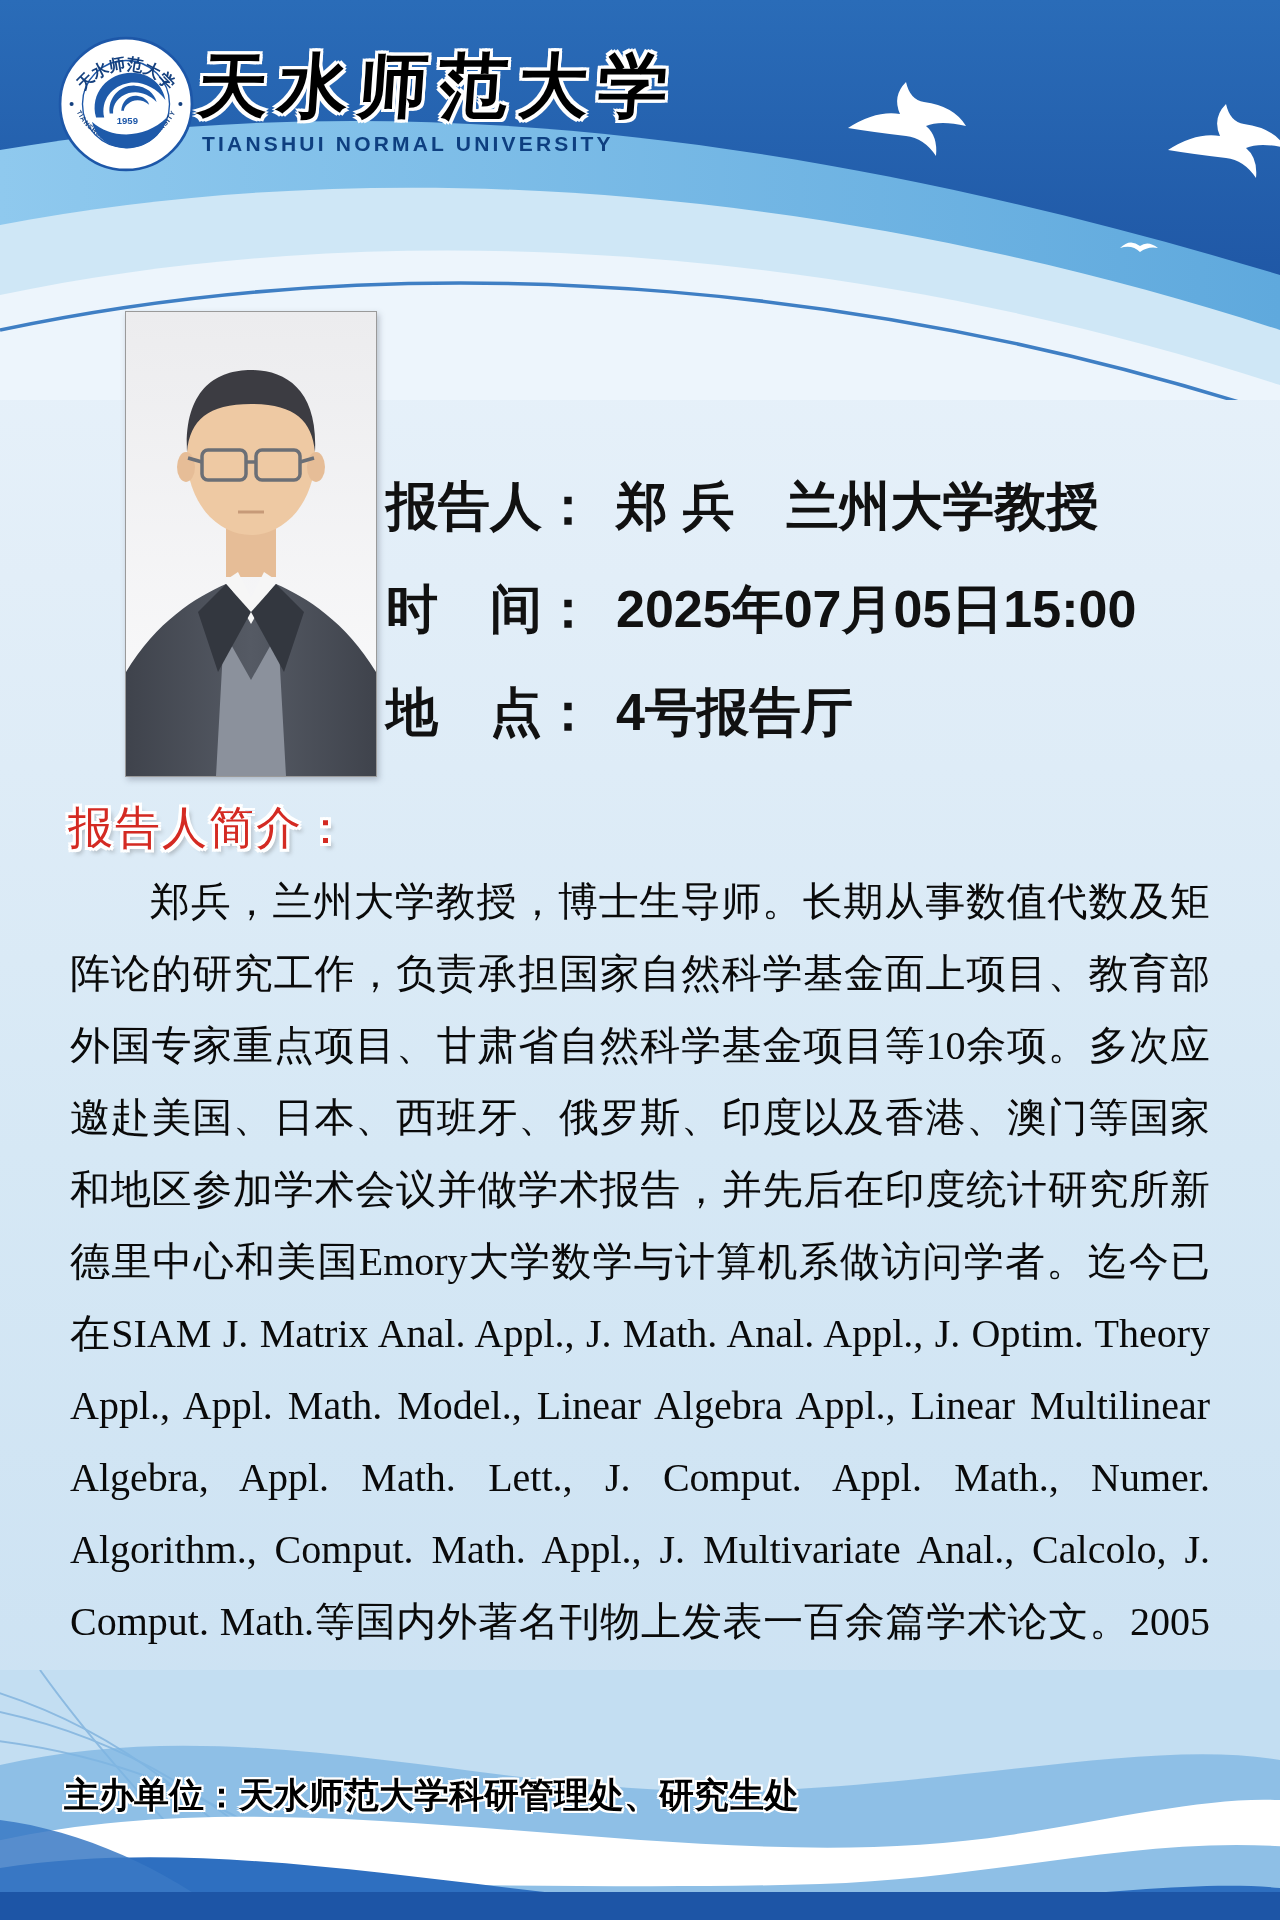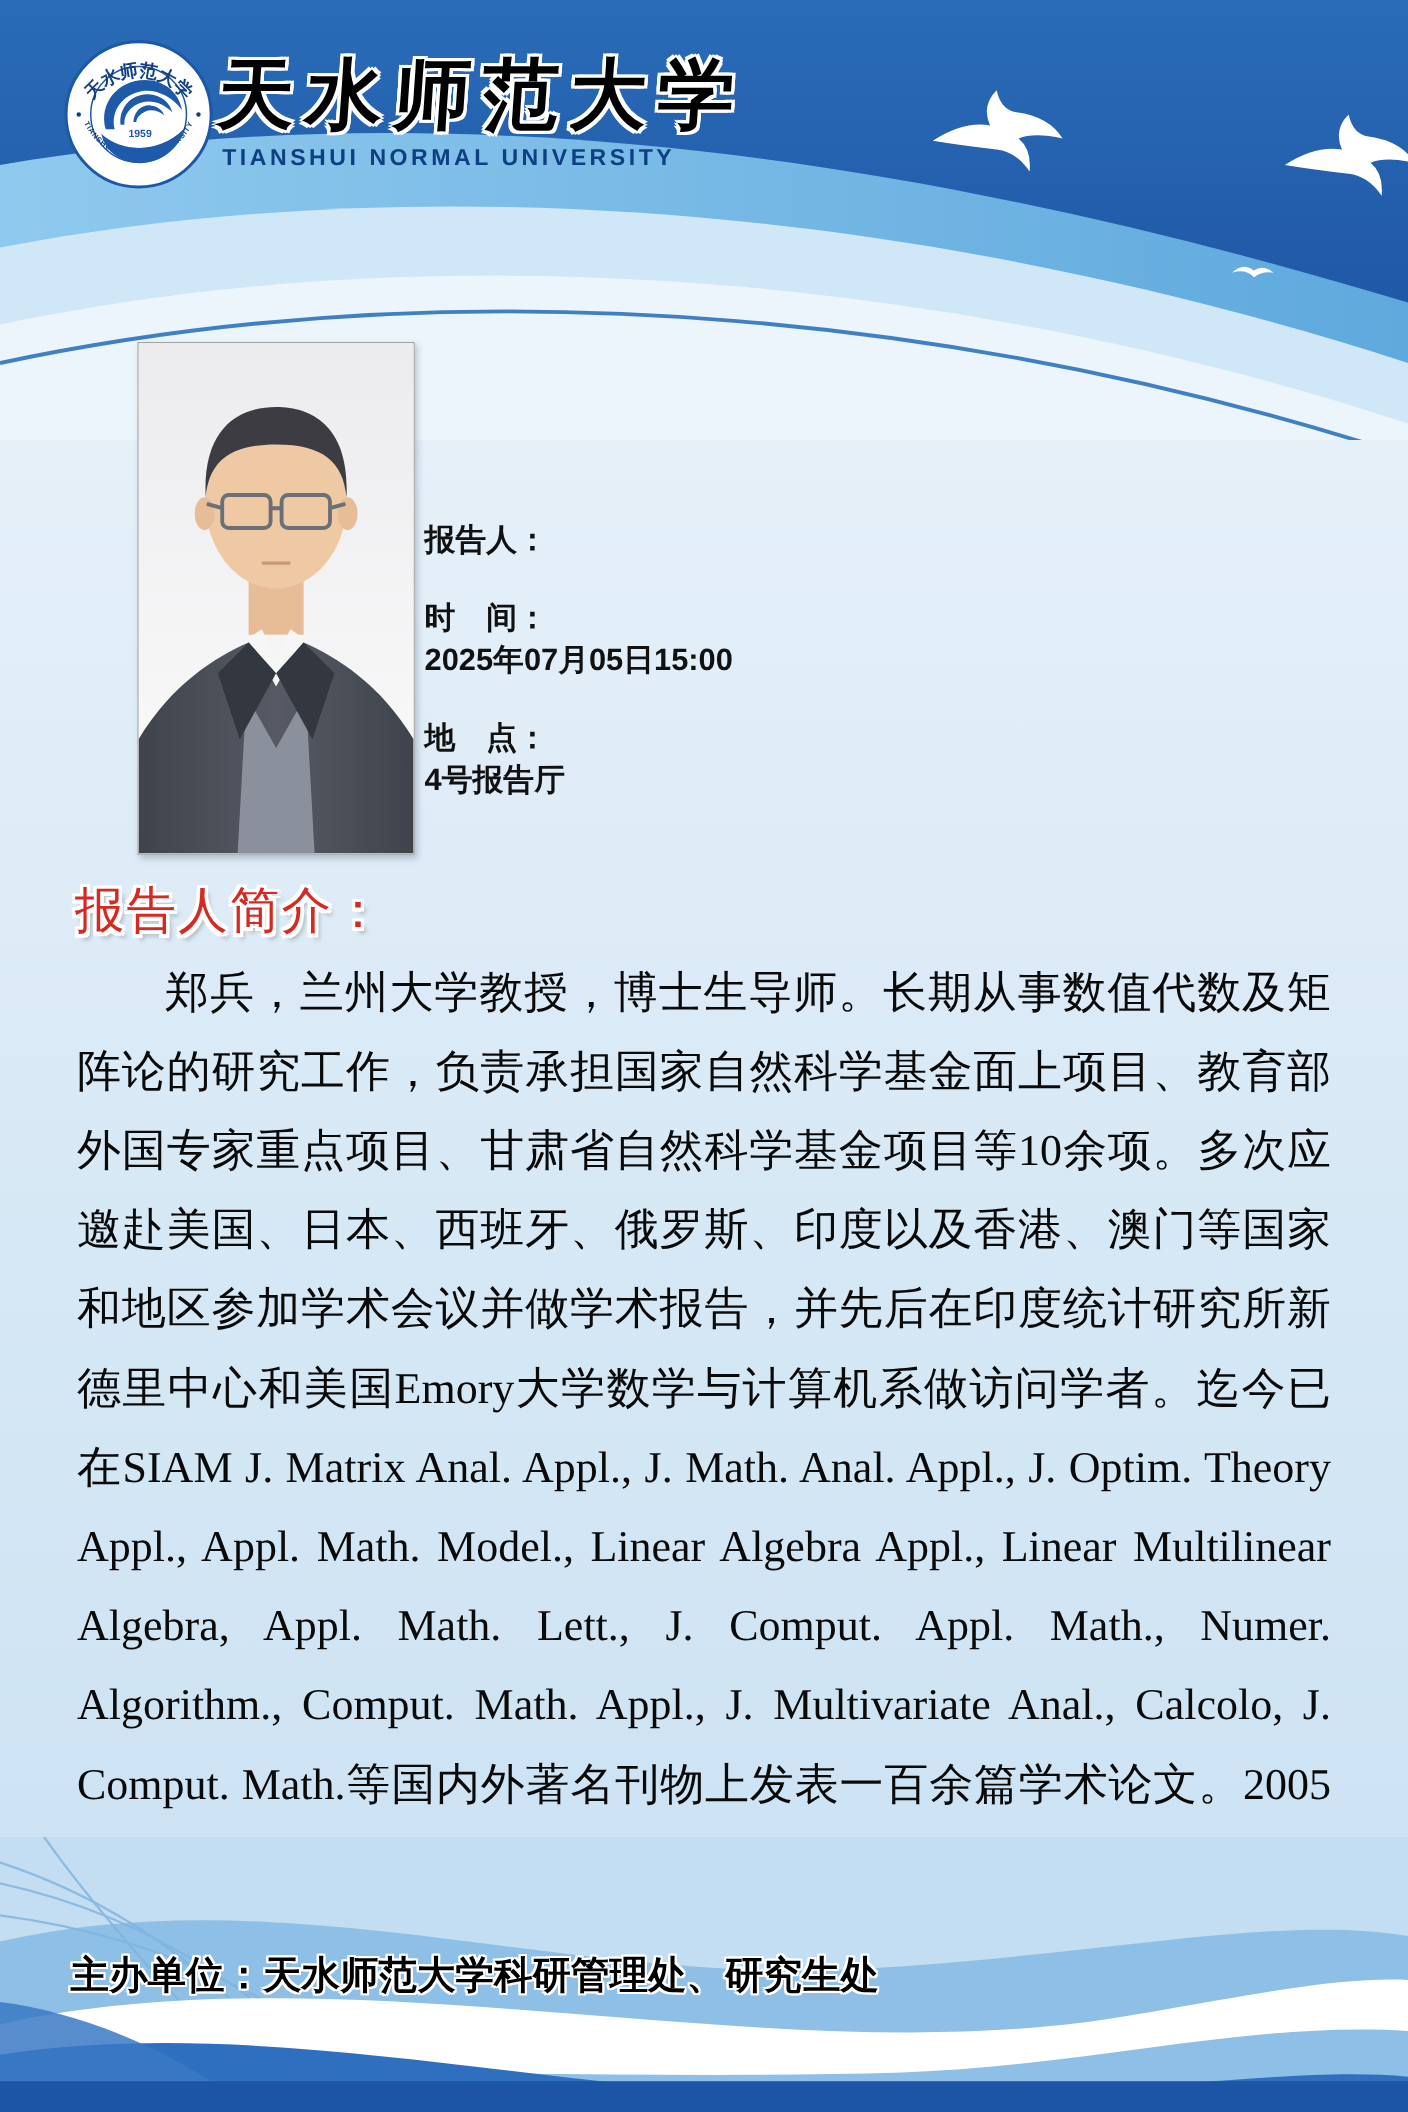--- a/index.html
+++ b/index.html
@@ -28,21 +28,21 @@
     font-size:62px;font-weight:900;color:#da251e;letter-spacing:5px;white-space:nowrap;
     text-shadow:-3px -3px 0 #fff,3px -3px 0 #fff,-3px 3px 0 #fff,3px 3px 0 #fff,0 -4px 0 #fff,0 4px 0 #fff,-4px 0 0 #fff,4px 0 0 #fff,7px 8px 6px rgba(70,70,70,.45);
   }
   
   .photo-frame{
     position:absolute;left:125px;top:311px;width:250px;height:464px;
     background:#fff;border:1px solid #9a9a9a;box-shadow:2px 3px 6px rgba(80,90,110,.35);
   }
   .photo-frame svg{display:block;width:100%;height:100%;}
   .info-rows{position:absolute;left:386px;top:472px;}
-  .info-row{display:flex;margin-bottom:33px;font-size:28px;font-weight:700;color:#111;white-space:nowrap;flex-direction:column;}
+  .info-row{display:flex;margin-bottom:33px;font-size:52px;font-weight:700;color:#111;white-space:nowrap;}
   .info-row .lbl{width:230px;}
   
   .bio-heading{
     position:absolute;left:68px;top:798px;font-size:45px;font-weight:400;color:#d42a22;
     letter-spacing:2px;
     text-shadow:-3px -3px 0 #fff,3px -3px 0 #fff,-3px 3px 0 #fff,3px 3px 0 #fff,0 -3px 0 #fff,0 3px 0 #fff,-3px 0 0 #fff,3px 0 0 #fff,4px 5px 4px rgba(80,80,80,.4);
     white-space:nowrap;
   }
   .bio-text{
     position:absolute;left:70px;top:866px;width:1140px;
@@ -168,20 +168,21 @@
       <path d="M98,320 L125,368 L152,320 L160,464 L90,464 Z" fill="#8b919c"></path>
 
       <path d="M100,272 L125,300 L92,360 L72,300 Z" fill="#33373f"></path>
       <path d="M150,272 L125,300 L158,360 L178,300 Z" fill="#33373f"></path>
     </svg>
   </div>
 
   <div class="info-rows">
     <div class="info-row">
       <span class="lbl">报告人：</span>
+      <span class="val">郑 兵　兰州大学教授</span>
     </div>
     <div class="info-row">
       <span class="lbl">时　间：</span>
       <span class="val">2025年07月05日15:00</span>
     </div>
     <div class="info-row">
       <span class="lbl">地　点：</span>
       <span class="val">4号报告厅</span>
     </div>
   </div>

